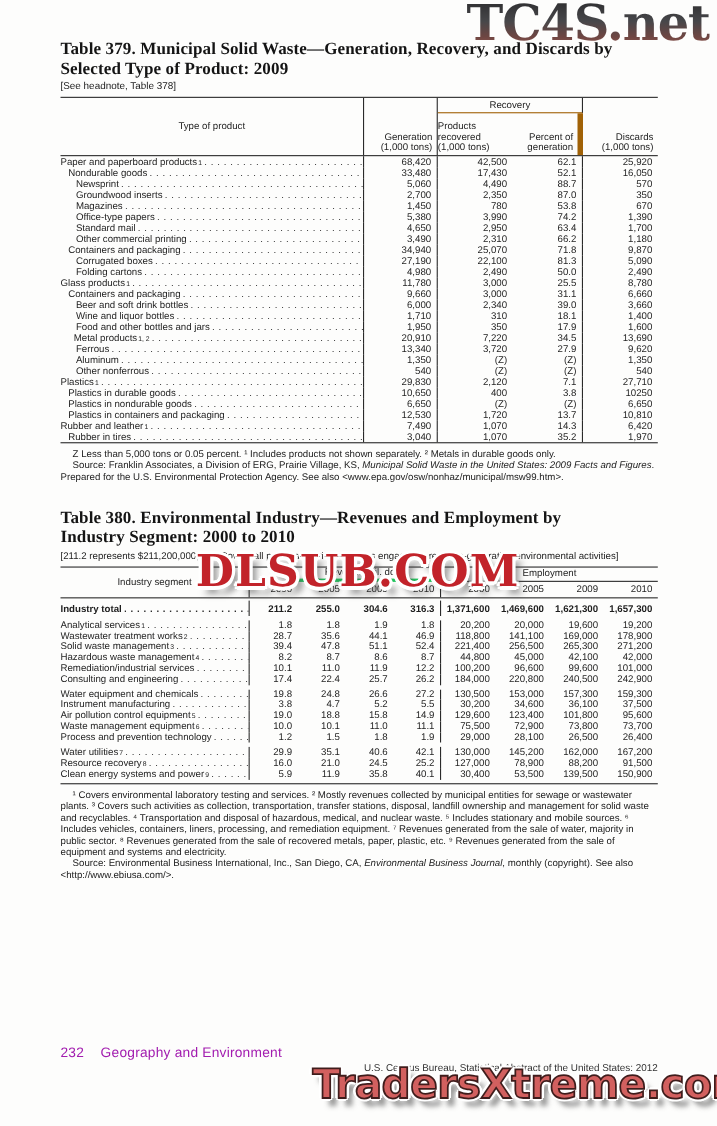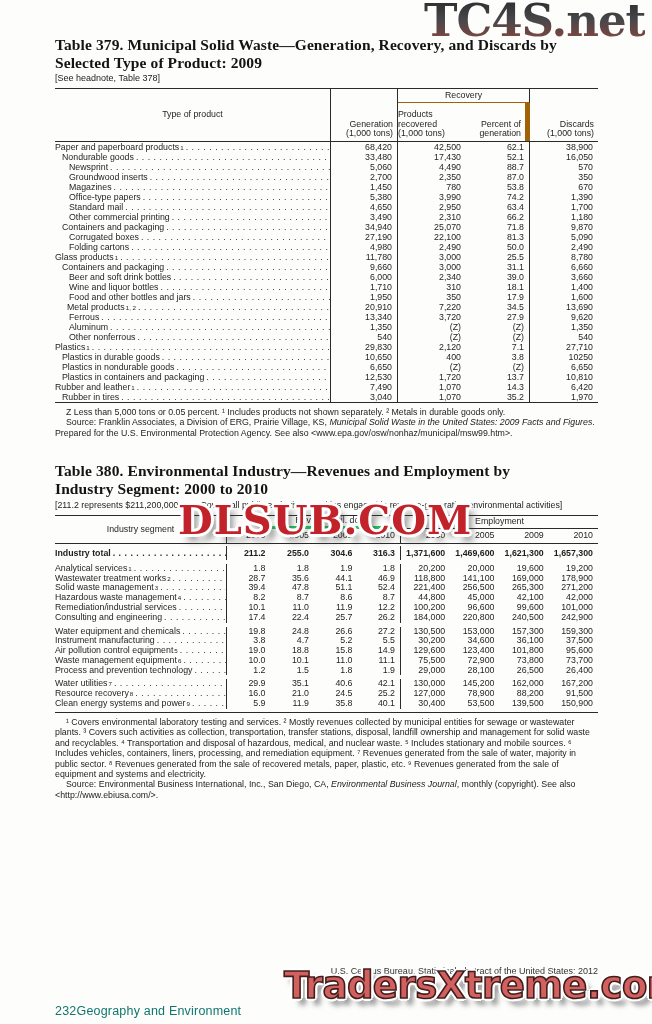--- a/index.html
+++ b/index.html
@@ -55,21 +55,21 @@
   .th-empgroup{grid-column:6/10;grid-row:1;align-items:center;justify-content:center;border-bottom:1px solid #2a2a2a;}
   .th-year{grid-row:2;display:flex;align-items:center;justify-content:flex-end;padding-right:5px;}
   .t380-row{height:9.8px;line-height:9.8px;align-items:center;}
   .t380-row .seg{overflow:hidden;}
   .t380-total{height:14px;line-height:14px;font-weight:bold;margin-top:2px;}
   .t380-total .seg{padding-left:10px;}
   .t380-group{margin-top:4px;}
   .t380-body{padding-bottom:3px;}
 
   
-  .footer-left{position:absolute;left:55px;top:1004px;font-size:12.5px;color:#0f766e;display:flex;letter-spacing:.2px;}
+  .footer-left{position:absolute;left:55px;top:950px;font-size:12.5px;color:#a21caf;display:flex;gap:15px;letter-spacing:.2px;}
   .footer-credit{position:absolute;right:54px;top:966px;font-size:9px;color:#333;}
 
   
   .wm{position:absolute;pointer-events:none;white-space:nowrap;}
   .wm-top{top:-6px;left:424px;font-family:"DejaVu Serif", serif;font-weight:bold;font-size:45px;letter-spacing:-1px;
           background:linear-gradient(180deg,#2e2e30 12%,#47474a 48%,#6f4642 75%,#9c5d55 95%);
           -webkit-background-clip:text;background-clip:text;color:transparent;}
   .wm-mid{top:496px;left:178px;font-family:"DejaVu Serif", serif;font-weight:bold;font-size:40px;letter-spacing:1px;
           color:#c2232a;
           text-shadow:-3px 0 0 #fff,3px 0 0 #fff,0 -3px 0 #fff,0 3px 0 #fff,
@@ -118,21 +118,21 @@
       <div id="t379-body">
           <div class="t379-grid t379-row">
             <div class="cell prod b-r" style="padding-left: 0px;">
               <span>Paper and paperboard products</span>
               <sup>1</sup>
               <span class="leader"></span>
             </div>
             <div class="cell num b-r">68,420</div>
             <div class="cell num">42,500</div>
             <div class="cell num b-r">62.1</div>
-            <div class="cell num">38,900</div>
+            <div class="cell num">25,920</div>
           </div>
           <div class="t379-grid t379-row">
             <div class="cell prod b-r" style="padding-left: 7px;">
               <span>Nondurable goods</span>
               <span class="leader"></span>
             </div>
             <div class="cell num b-r">33,480</div>
             <div class="cell num">17,430</div>
             <div class="cell num b-r">52.1</div>
             <div class="cell num">16,050</div>

